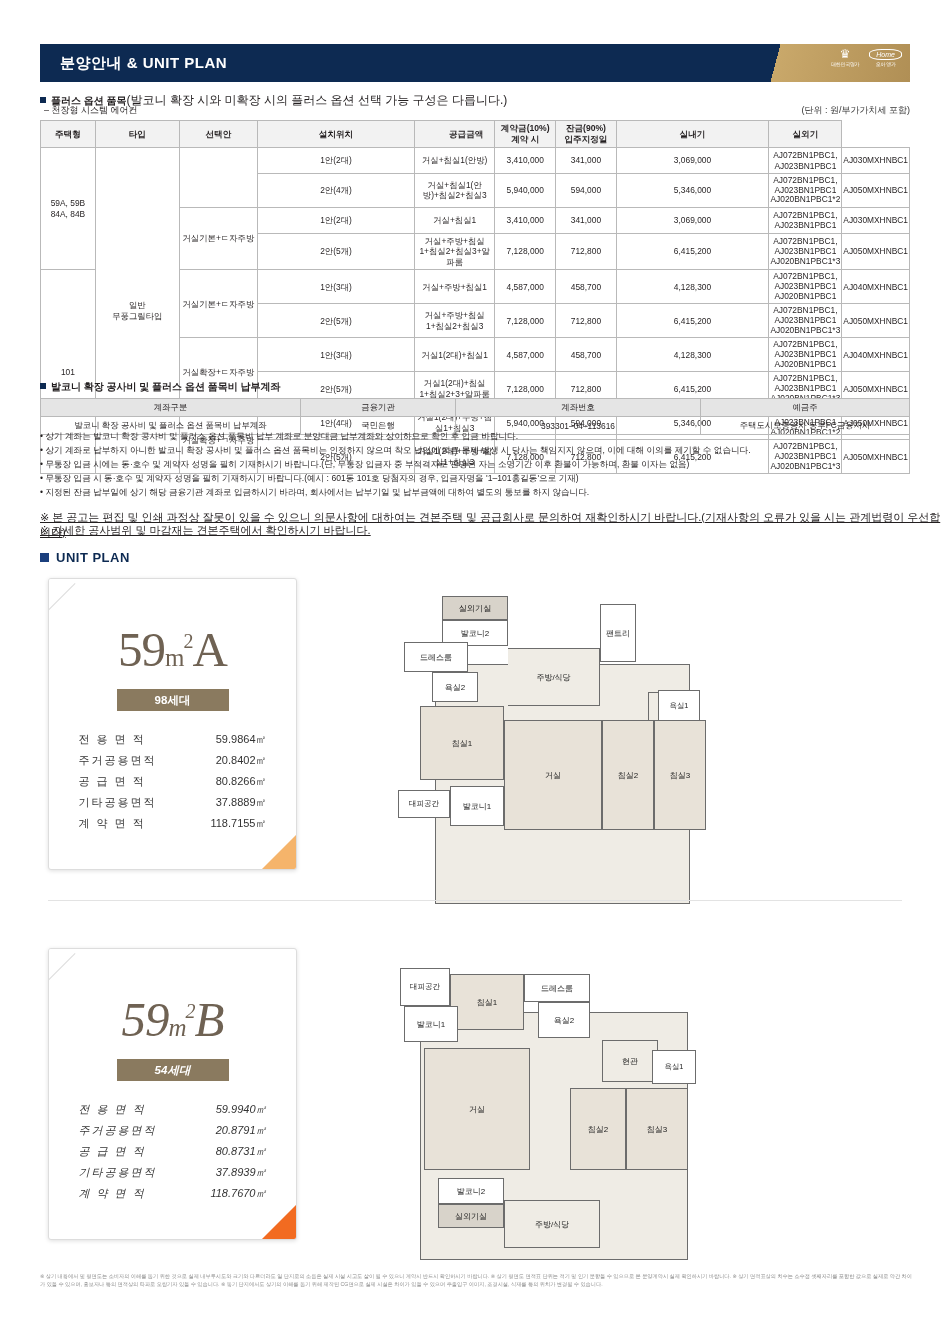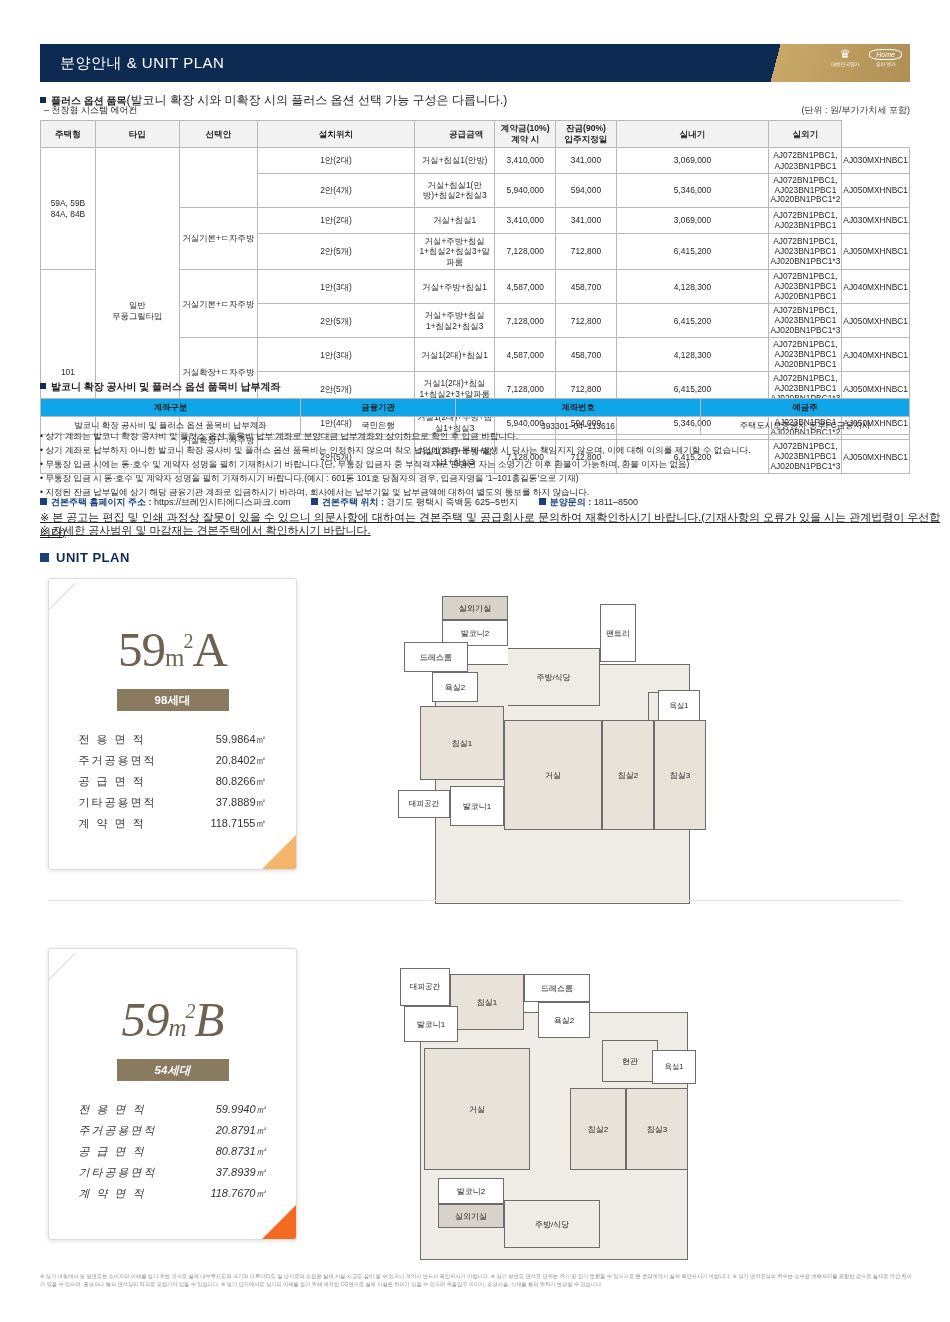--- a/index.html
+++ b/index.html
@@ -1,21 +1,21 @@
 <!DOCTYPE html>
 <html><head>
 <meta charset="utf-8">
 <style>
   html,body{margin:0;padding:0;background:#ffffff;}
   body{width:950px;height:1322px;font-family:"Liberation Sans","DejaVu Sans",sans-serif;color:#231f20;position:relative;}
   .page{position:relative;width:950px;height:1322px;overflow:hidden;}
 
   
   .header{position:absolute;left:40px;top:44px;width:870px;height:38px;background:#0d2a52;}
-  .header .title{position:absolute;left:20px;top:10px;font-size:15px;font-weight:normal;color:#ffffff;letter-spacing:.5px;}
+  .header .title{position:absolute;left:20px;top:10px;font-size:15px;font-weight:bold;color:#ffffff;letter-spacing:.5px;}
   .header .corner{position:absolute;right:0;top:0;width:160px;height:38px;background:linear-gradient(105deg,#0d2a52 0%,#0d2a52 18%,#c9a86a 18%,#b08f55 100%);}
   .hdr-badges{position:absolute;right:8px;top:4px;display:flex;gap:10px;align-items:center;}
   .badge-item{text-align:center;color:#ffffff;}
   .badge-glyph{font-size:12px;line-height:12px;}
   .badge-cap{font-size:5px;margin-top:1px;letter-spacing:-.3px;}
   .badge-oval{border:1px solid #ffffff;border-radius:40%;padding:1px 6px;font-size:7px;font-style:italic;}
 
   
   .sec-line{position:absolute;font-size:10px;}
   .sq{display:inline-block;width:6px;height:6px;background:#0d2a52;margin-right:5px;vertical-align:1px;}
@@ -26,21 +26,21 @@
   
   table{border-collapse:collapse;}
   .t1{position:absolute;left:40px;top:120px;width:870px;font-size:8.4px;}
   .t1 th,.t1 td{border:1px solid #b9b9b9;text-align:center;padding:2px 1px;line-height:1.25;}
   .t1 thead th{background:#f2f2f2;font-weight:bold;height:22px;font-size:8.6px;}
   .t1 td{height:17px;}
   .t1 .two{line-height:1.15;}
 
   .t2{position:absolute;left:40px;top:398px;width:870px;font-size:8.4px;}
   .t2 th,.t2 td{border:1px solid #b9b9b9;text-align:center;padding:3px 2px;}
-  .t2 thead th{background:#0ea5e9;font-weight:bold;}
+  .t2 thead th{background:#e5e5e5;font-weight:normal;}
 
   .bullets{position:absolute;left:40px;top:430px;width:880px;font-size:8.6px;line-height:1.62;}
   .bullets div{white-space:nowrap;}
 
   .linkline{position:absolute;left:40px;top:496px;font-size:9px;}
   .linkline .blk{display:inline-block;margin-right:18px;}
   .bluesq{display:inline-block;width:7px;height:7px;background:#1b3f7d;margin-right:4px;vertical-align:0px;}
   .blue{color:#1b3f7d;font-weight:bold;}
   .small-note{position:absolute;left:40px;font-size:11px;text-decoration:underline;}
 
@@ -249,34 +249,20 @@
   </table>
 
   <div class="bullets" id="bullets">
       <div>• 상기 계좌는 발코니 확장 공사비 및 플러스 옵션 품목비 납부 계좌로 분양대금 납부계좌와 상이하므로 확인 후 입금 바랍니다.</div>
       <div>• 상기 계좌로 납부하지 아니한 발코니 확장 공사비 및 플러스 옵션 품목비는 인정하지 않으며 착오 납입에 따른 문제 발생 시 당사는 책임지지 않으며, 이에 대해 이의를 제기할 수 없습니다.</div>
       <div>• 무통장 입금 시에는 동·호수 및 계약자 성명을 필히 기재하시기 바랍니다.(단, 무통장 입금자 중 부적격자로 판명된 자는 소명기간 이후 환불이 가능하며, 환불 이자는 없음)</div>
       <div>• 무통장 입금 시 동·호수 및 계약자 성명을 필히 기재하시기 바랍니다.(예시 : 601동 101호 당첨자의 경우, 입금자명을 '1–101홍길동'으로 기재)</div>
       <div>• 지정된 잔금 납부일에 상기 해당 금융기관 계좌로 입금하시기 바라며, 회사에서는 납부기일 및 납부금액에 대하여 별도의 통보를 하지 않습니다.</div>
     </div>
 
-  <div class="linkline">
-    <span class="blk">
-      <span class="bluesq"></span><span class="blue">견본주택 홈페이지 주소 :</span>
-      <span>https://브레인시티에디스파크.com</span>
-    </span>
-    <span class="blk">
-      <span class="bluesq"></span><span class="blue">견본주택 위치 :</span>
-      <span>경기도 평택시 죽백동 625–5번지</span>
-    </span>
-    <span class="blk">
-      <span class="bluesq"></span><span class="blue">분양문의 :</span>
-      <span>1811–8500</span>
-    </span>
-  </div>
   <div class="small-note" style="top:510px;">※ 본 공고는 편집 및 인쇄 과정상 잘못이 있을 수 있으니 의문사항에 대하여는 견본주택 및 공급회사로 문의하여 재확인하시기 바랍니다.(기재사항의 오류가 있을 시는 관계법령이 우선합니다)</div>
   <div class="small-note" style="top:523px;">※ 자세한 공사범위 및 마감재는 견본주택에서 확인하시기 바랍니다.</div>
 
   <div class="uph">
     <span class="bx"></span><span>UNIT PLAN</span>
   </div>
 
   <div class="card" style="left:48px;top:578px;">
     <div class="cut"></div>
     <div class="cutline"></div>

